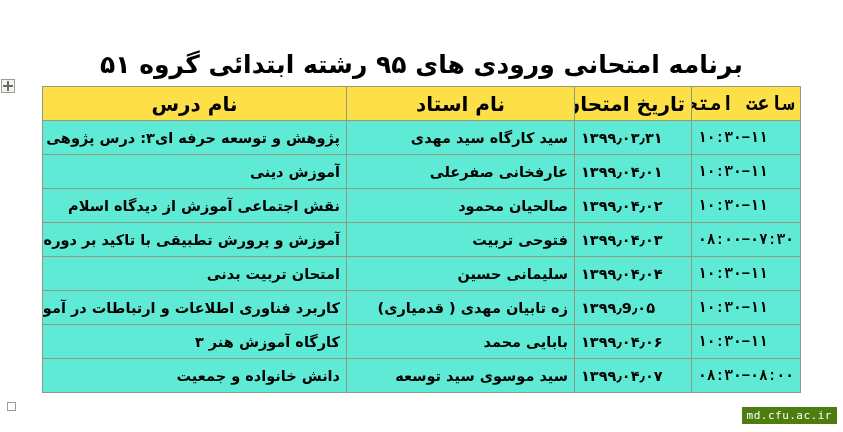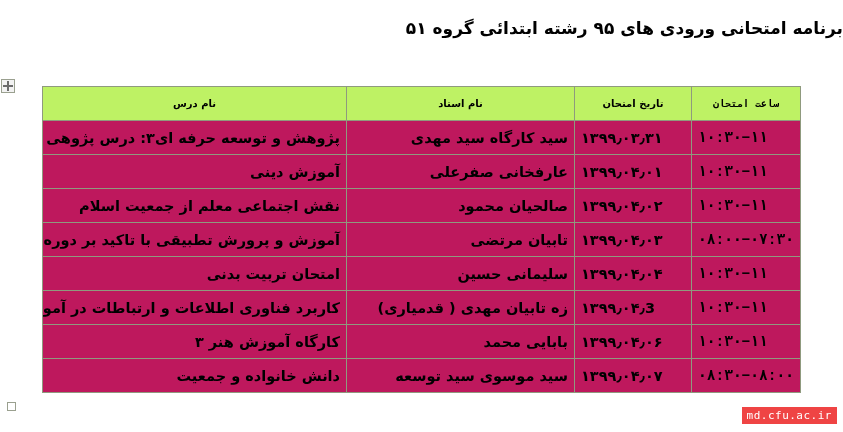--- a/index.html
+++ b/index.html
@@ -14,24 +14,25 @@
     overflow: hidden;
     position: relative;
   }
   .page {
     position: relative;
     width: 843px;
     height: 432px;
     box-sizing: border-box;
   }
   .doc-title {
-    font-size: 17px;
+    text-align: center;
+    font-size: 25px;
     font-weight: bold;
     color: #000000;
-    padding-top: 18px;
+    padding-top: 50px;
     letter-spacing: 0px;
     direction: rtl;
   }
   .table-wrap {
     position: absolute;
     top: 86px;
     right: 42px;
     left: 42px;
   }
   table.schedule {
@@ -46,26 +47,26 @@
     height: 33px;
     padding: 0 6px;
     font-size: 14.5px;
     font-weight: bold;
     color: #000000;
     vertical-align: middle;
     white-space: nowrap;
     overflow: hidden;
   }
   table.schedule thead th {
-    background: #bef264;
+    background: #fde047;
     text-align: center;
-    font-size: 10px;
+    font-size: 20px;
   }
   table.schedule tbody td {
-    background: #be185d;
+    background: #5eead4;
   }
   .col-time { width: 96px; text-align: center; font-family: Liberation Mono, monospace; }
   .col-date { width: 104px; text-align: center; margin-top: 37px; }
   .col-prof { width: 215px; text-align: right; }
   .col-course { text-align: right; }
   .cell-center { text-align: left; }
   .cell-right { text-align: right; }
 
   
   .move-handle {
@@ -98,21 +99,21 @@
     width: 9px;
     height: 9px;
     border: 1px solid #9aa08f;
     background: #ffffff;
     box-sizing: border-box;
   }
   .watermark {
     position: absolute;
     bottom: 8px;
     right: 6px;
-    background: #ef4444;
+    background: #4d7c0f;
     color: #ffffff;
     font-size: 11px;
     font-family: "DejaVu Sans Mono", "Liberation Mono", monospace;
     padding: 2px 5px 2px 5px;
     direction: ltr;
     letter-spacing: 0.5px;
   }
 </style>
 </head>
 <body>
@@ -143,37 +144,37 @@
         <tr>
           <td class="col-time cell-center">۱۰:۳۰−۱۱</td>
           <td class="col-date cell-center">۱۳۹۹٫۰۴٫۰۱</td>
           <td class="col-prof cell-right">عارفخانی صفرعلی</td>
           <td class="col-course cell-right">آموزش دینی</td>
         </tr>
         <tr>
           <td class="col-time cell-center">۱۰:۳۰−۱۱</td>
           <td class="col-date cell-center">۱۳۹۹٫۰۴٫۰۲</td>
           <td class="col-prof cell-right">صالحیان محمود</td>
-          <td class="col-course cell-right">نقش اجتماعی معلم از جمعیت اسلام</td>
+          <td class="col-course cell-right">نقش اجتماعی آموزش از دیدگاه اسلام</td>
         </tr>
         <tr>
           <td class="col-time cell-center">۰۸:۰۰−۰۷:۳۰</td>
           <td class="col-date cell-center">۱۳۹۹٫۰۴٫۰۳</td>
-          <td class="col-prof cell-right">تابیان مرتضی</td>
+          <td class="col-prof cell-right">فتوحی تربیت</td>
           <td class="col-course cell-right">آموزش و پرورش تطبیقی با تاکید بر دوره های تحصیلی</td>
         </tr>
         <tr>
           <td class="col-time cell-center">۱۰:۳۰−۱۱</td>
           <td class="col-date cell-center">۱۳۹۹٫۰۴٫۰۴</td>
           <td class="col-prof cell-right">سلیمانی حسین</td>
           <td class="col-course cell-right">امتحان تربیت بدنی</td>
         </tr>
         <tr>
           <td class="col-time cell-center">۱۰:۳۰−۱۱</td>
-          <td class="col-date cell-center">۱۳۹۹٫۰۴٫3</td>
+          <td class="col-date cell-center">۱۳۹۹٫9٫۰۵</td>
           <td class="col-prof cell-right">زه تابیان مهدی ( قدمیاری)</td>
           <td class="col-course cell-right">کاربرد فناوری اطلاعات و ارتباطات در آموزش ابتدایی ۳</td>
         </tr>
         <tr>
           <td class="col-time cell-center">۱۰:۳۰−۱۱</td>
           <td class="col-date cell-center">۱۳۹۹٫۰۴٫۰۶</td>
           <td class="col-prof cell-right">بابایی محمد</td>
           <td class="col-course cell-right">کارگاه آموزش هنر ۳</td>
         </tr>
         <tr>

